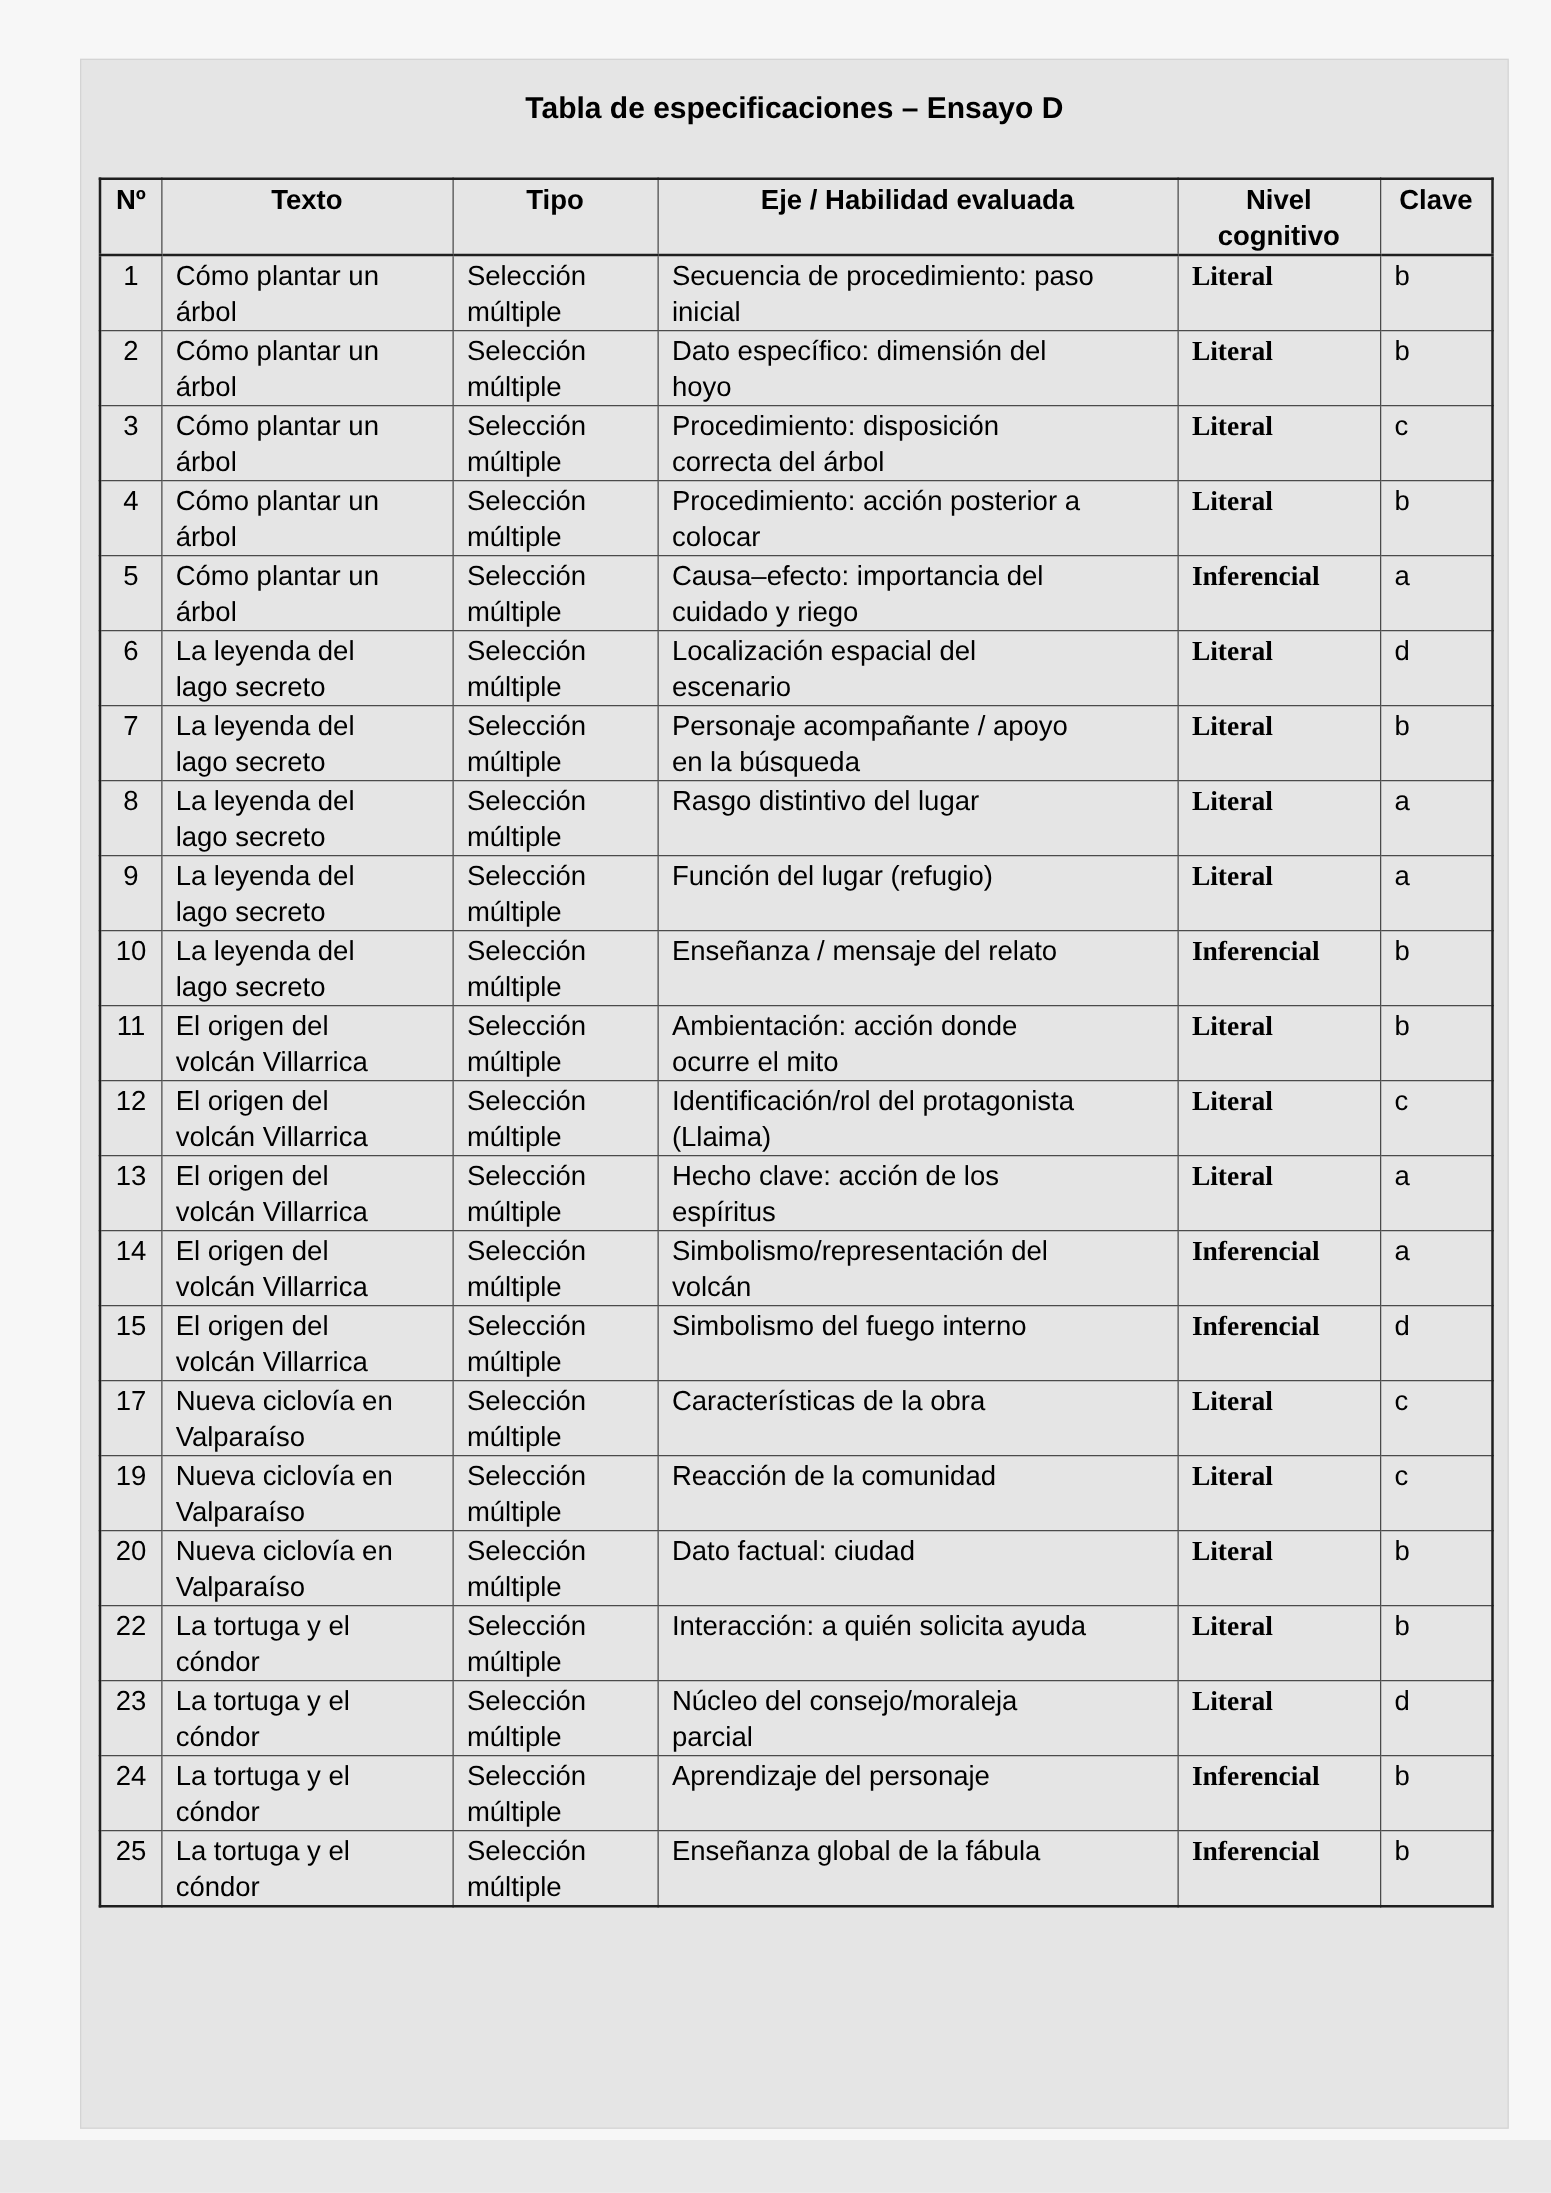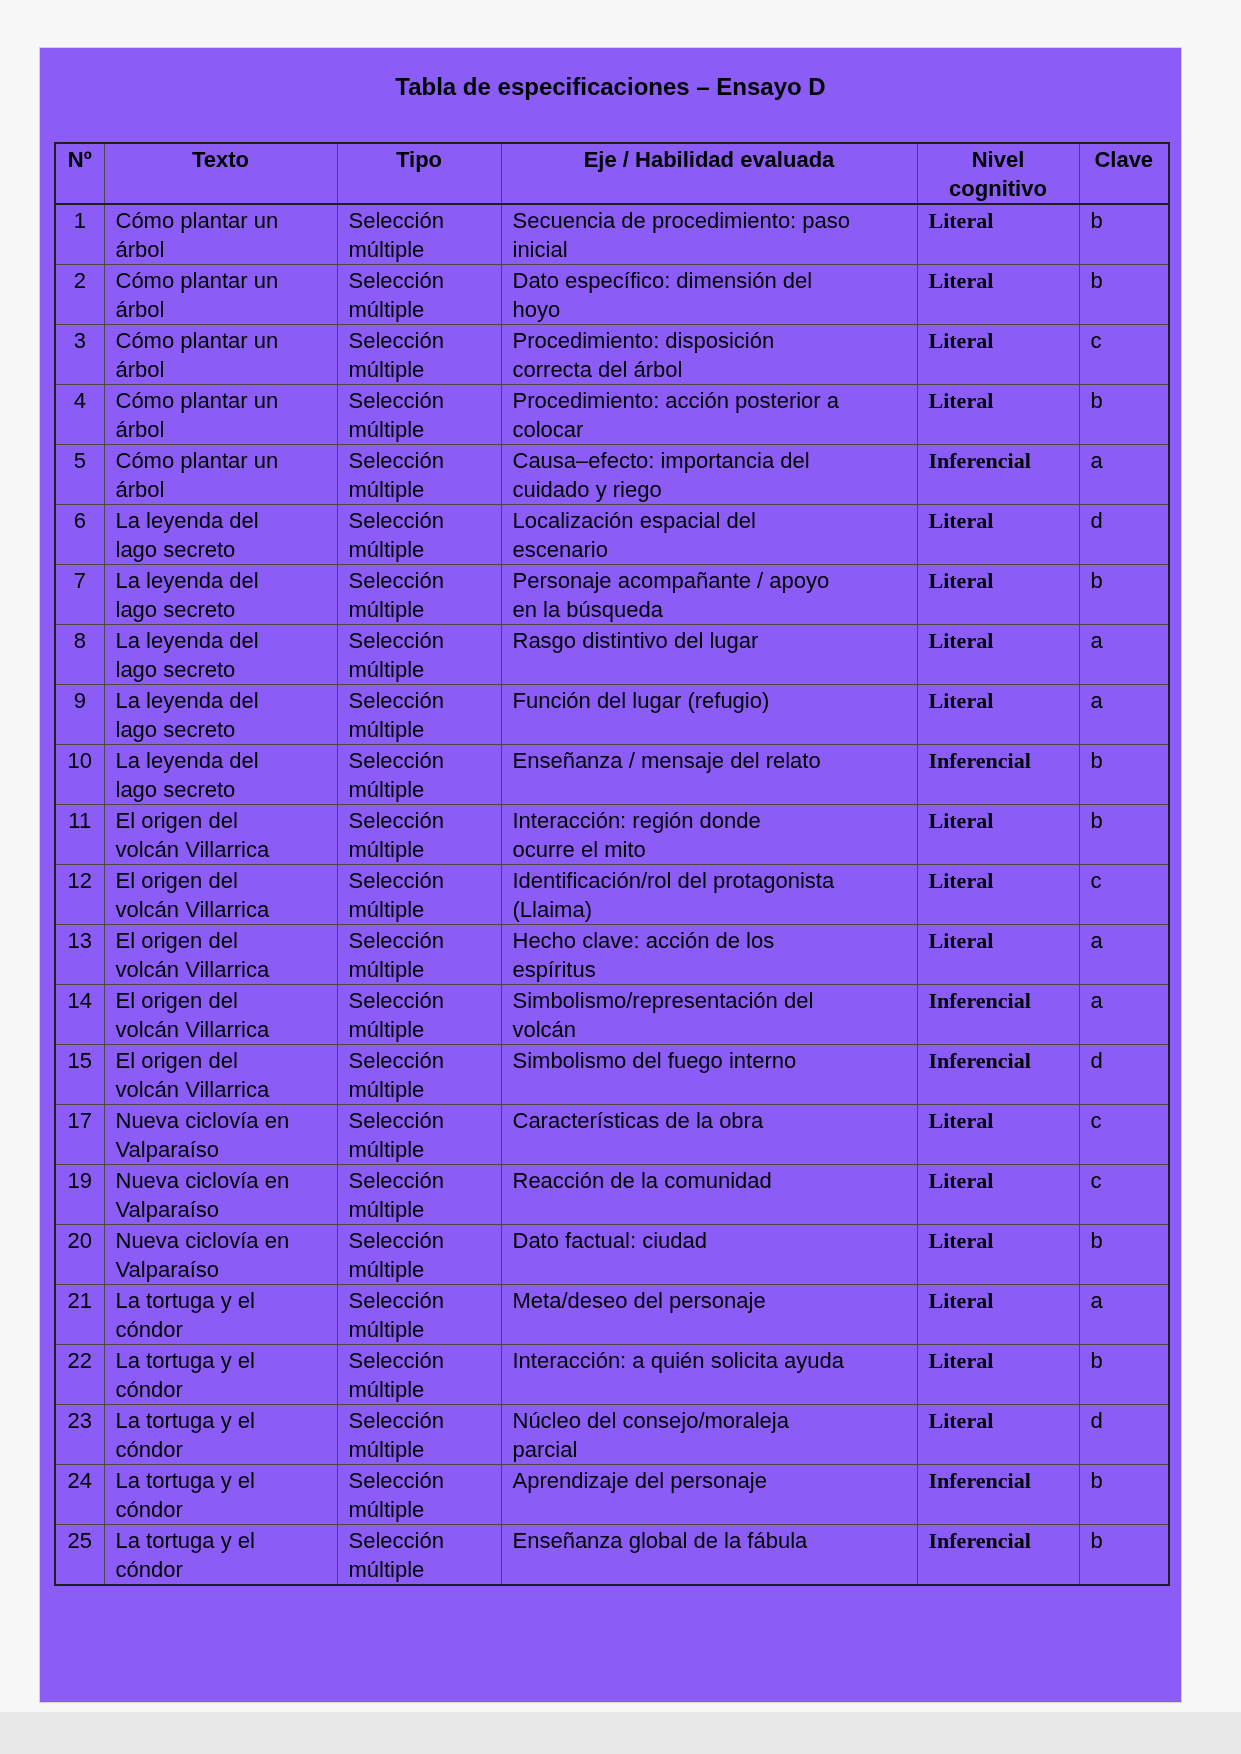--- a/index.html
+++ b/index.html
@@ -10,25 +10,25 @@
     width: 1241px;
     height: 1754px;
     position: relative;
     background: #f7f7f7;
     font-family: "Liberation Sans", "DejaVu Sans", sans-serif;
     color: #000;
     overflow: hidden;
   }
   .page {
     position: absolute;
-    left: 39px;
+    left: 64px;
     top: 47px;
     width: 1143px;
     height: 1656px;
-    background: #8b5cf6;
+    background: #e5e5e5;
     border: 1px solid #d4d4d4;
     box-sizing: border-box;
   }
   .doc-title {
     margin: 24px 0 0 0;
     text-align: center;
     font-size: 24px;
     line-height: 30px;
     font-weight: bold;
     color: #000;
@@ -196,21 +196,21 @@
     <td class="c-tipo">Selección múltiple</td>
     <td class="c-eje">Enseñanza / mensaje del relato</td>
     <td class="c-nivel">Inferencial</td>
     <td class="c-clave">b</td>
   </tr>
         <tr>
     <td class="c-num">11</td>
     <td class="c-texto">El origen del
 volcán Villarrica</td>
     <td class="c-tipo">Selección múltiple</td>
-    <td class="c-eje">Interacción: región donde
+    <td class="c-eje">Ambientación: acción donde
 ocurre el mito</td>
     <td class="c-nivel">Literal</td>
     <td class="c-clave">b</td>
   </tr>
         <tr>
     <td class="c-num">12</td>
     <td class="c-texto">El origen del
 volcán Villarrica</td>
     <td class="c-tipo">Selección múltiple</td>
     <td class="c-eje">Identificación/rol del protagonista
@@ -268,29 +268,20 @@
         <tr>
     <td class="c-num">20</td>
     <td class="c-texto">Nueva ciclovía en
 Valparaíso</td>
     <td class="c-tipo">Selección múltiple</td>
     <td class="c-eje">Dato factual: ciudad</td>
     <td class="c-nivel">Literal</td>
     <td class="c-clave">b</td>
   </tr>
         <tr>
-    <td class="c-num">21</td>
-    <td class="c-texto">La tortuga y el
-cóndor</td>
-    <td class="c-tipo">Selección múltiple</td>
-    <td class="c-eje">Meta/deseo del personaje</td>
-    <td class="c-nivel">Literal</td>
-    <td class="c-clave">a</td>
-  </tr>
-        <tr>
     <td class="c-num">22</td>
     <td class="c-texto">La tortuga y el
 cóndor</td>
     <td class="c-tipo">Selección múltiple</td>
     <td class="c-eje">Interacción: a quién solicita ayuda</td>
     <td class="c-nivel">Literal</td>
     <td class="c-clave">b</td>
   </tr>
         <tr>
     <td class="c-num">23</td>

